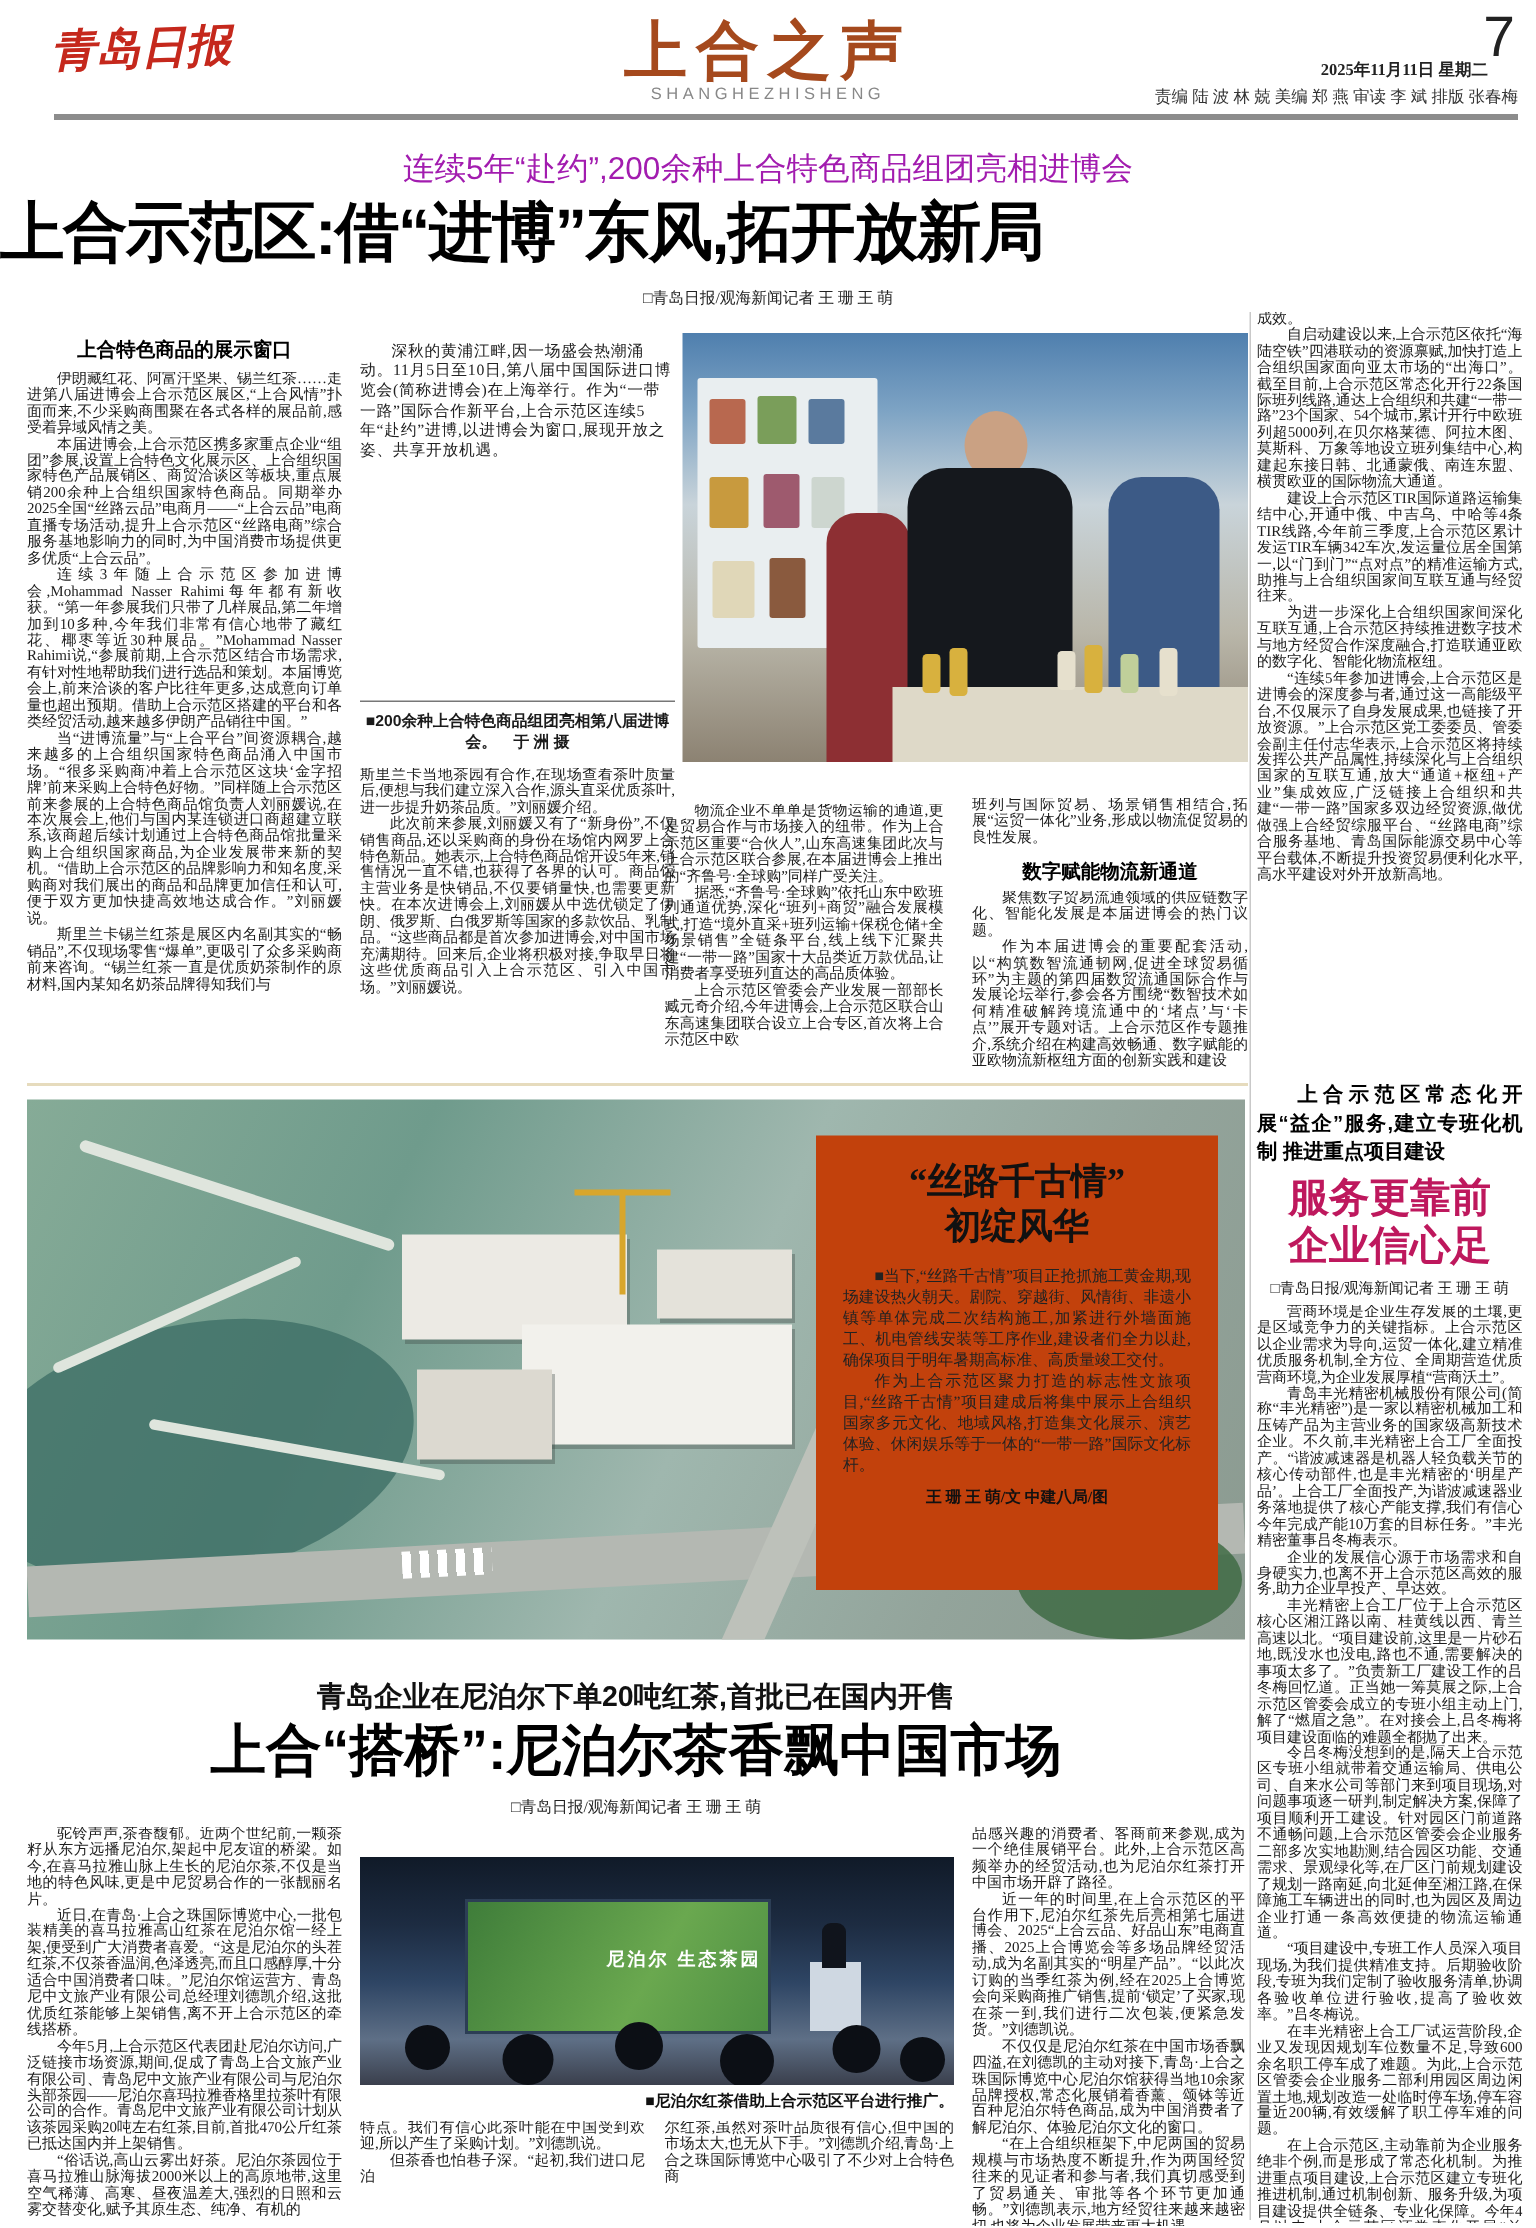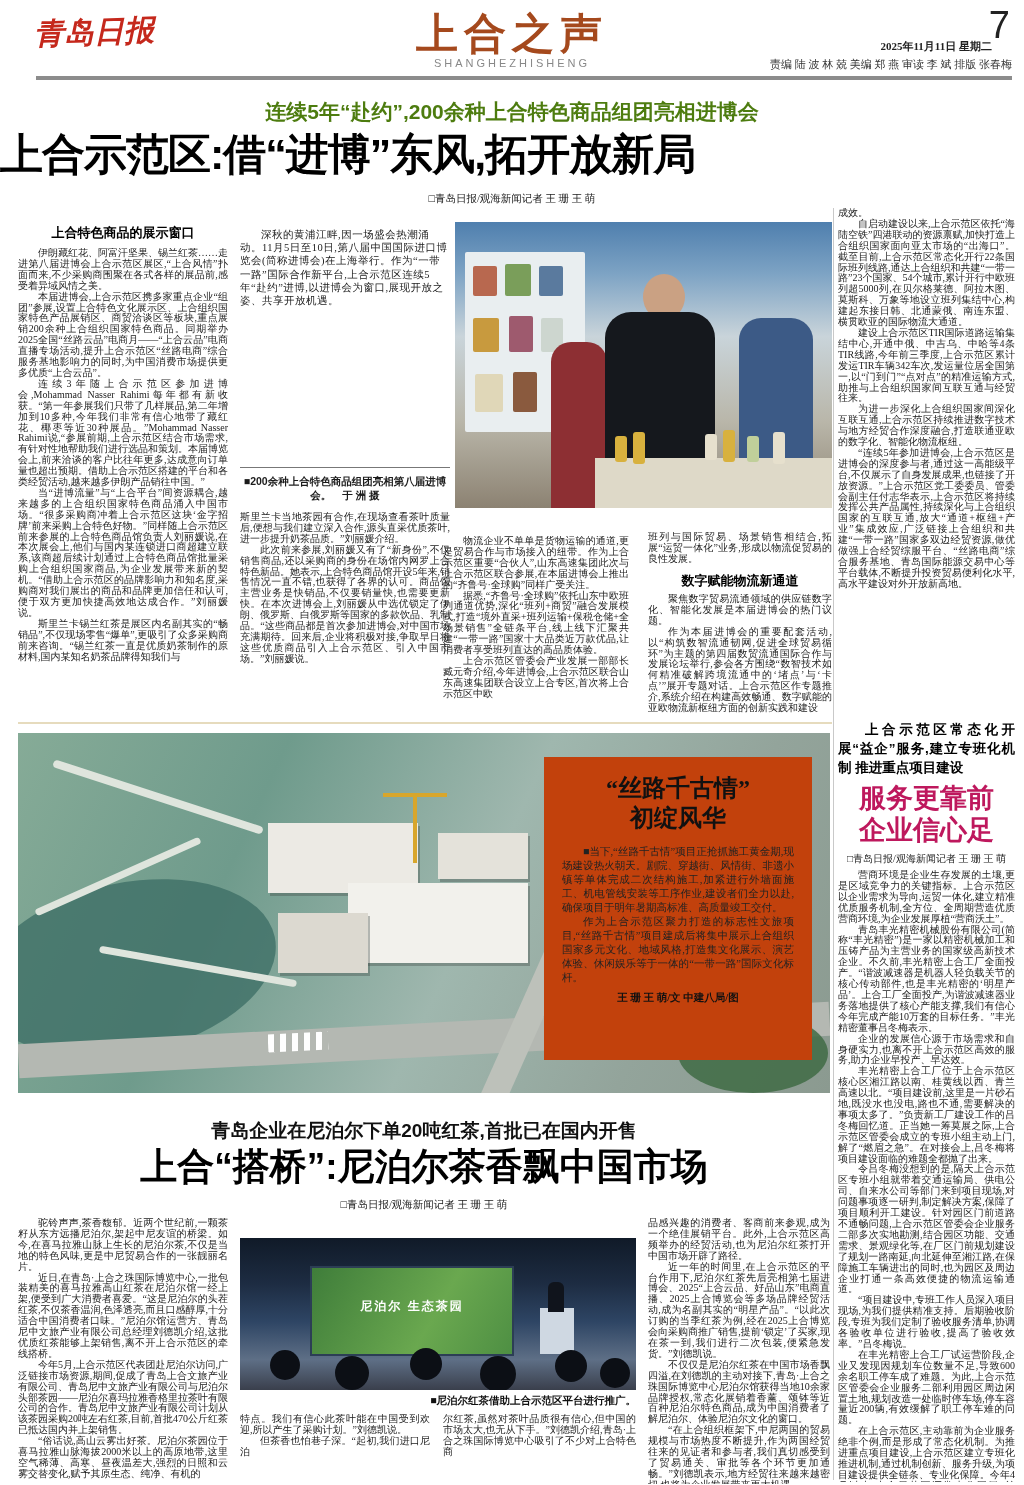--- a/index.html
+++ b/index.html
@@ -14,22 +14,22 @@
         color:#a5491d;letter-spacing:6px;font-family:"Liberation Sans",sans-serif;}
   .section-pinyin{left:362px;top:57px;width:300px;text-align:center;font-size:11px;color:#888;
         letter-spacing:3px;font-family:"Liberation Sans",sans-serif;}
   .page-number{left:960px;top:4px;width:50px;text-align:right;font-size:38px;color:#222;
         font-family:"Liberation Sans",sans-serif;}
   .date-line{left:680px;top:39px;width:312px;text-align:right;font-size:11px;font-weight:bold;color:#222;}
   .editors-line{left:600px;top:57px;width:412px;text-align:right;font-size:11px;color:#333;}
   .masthead-rule{left:36px;top:76px;width:976px;height:4px;background:#8c8c8c;}
 
   
-  .t-kicker{left:0;top:98px;width:1024px;text-align:center;font-size:21px;font-weight:bold;
-        font-family:"Liberation Sans",sans-serif;color:#4d7c0f;}
+  .t-kicker{left:0;top:98px;width:1024px;text-align:center;font-size:21px;font-weight:normal;
+        font-family:"Liberation Sans",sans-serif;color:#a21caf;}
   .t-headline{left:0;top:126px;width:1024px;font-size:43px;font-weight:900;
         font-family:"Liberation Sans",sans-serif;color:#000;letter-spacing:-1px;}
   .t-byline{left:0;top:192px;width:1024px;text-align:center;font-size:10.5px;color:#222;}
 
   
   .col{font-size:10px;line-height:10.9px;text-align:justify;overflow:hidden;color:#1b1b1b;}
   .col p{margin:0;text-indent:2em;}
   .col.cont p:first-child{text-indent:0;}
   .subhead{font-size:13px;font-weight:bold;text-align:center;font-family:"Liberation Sans",sans-serif;color:#000;}
   .c1sub{left:18px;top:224px;width:210px;}
@@ -95,21 +95,21 @@
         font-family:"Liberation Sans",sans-serif;color:#111;}
   .b-headline{left:18px;top:1142px;width:812px;text-align:center;font-size:37px;font-weight:900;
         font-family:"Liberation Sans",sans-serif;color:#000;}
   .b-byline{left:18px;top:1198px;width:812px;text-align:center;font-size:10.5px;color:#222;}
   .bc1{left:18px;top:1218px;width:210px;height:266px;}
   .photo3{left:240px;top:1238px;width:396px;height:152px;overflow:hidden;
         background:linear-gradient(180deg,#101a28 0%,#1d2c42 30%,#2e4564 55%,#5e6f86 80%,#3a3f4c 100%);}
   .p3-screen{position:absolute;left:70px;top:28px;width:200px;height:86px;
         background:linear-gradient(120deg,#3f7d3a,#6aa84f 60%,#4e8f43);border:2px solid #2c3e55;}
   .p3-screen-text{position:absolute;left:0;top:30px;width:100%;text-align:center;color:#fff;
-        font-size:12px;font-weight:bold;letter-spacing:2px;font-family:"Liberation Sans",sans-serif;}
+        font-size:12px;font-weight:bold;letter-spacing:2px;font-family:"Liberation Sans",sans-serif;padding-left:44px;}
   .p3-podium{position:absolute;left:300px;top:70px;width:34px;height:46px;background:#cfd8e2;}
   .p3-speaker{position:absolute;left:308px;top:44px;width:16px;height:30px;background:#10141c;border-radius:6px 6px 0 0;}
   .p3-head{position:absolute;background:#0c0f15;border-radius:50%;}
   .bcap{left:240px;top:1394px;width:396px;text-align:right;font-size:10.5px;font-weight:bold;
         font-family:"Liberation Sans",sans-serif;color:#111;}
   .bc2{left:240px;top:1414px;width:190px;height:70px;}
   .bc3{left:443px;top:1414px;width:193px;height:70px;}
   .bc4{left:648px;top:1218px;width:182px;height:266px;}
 </style>
 </head>

